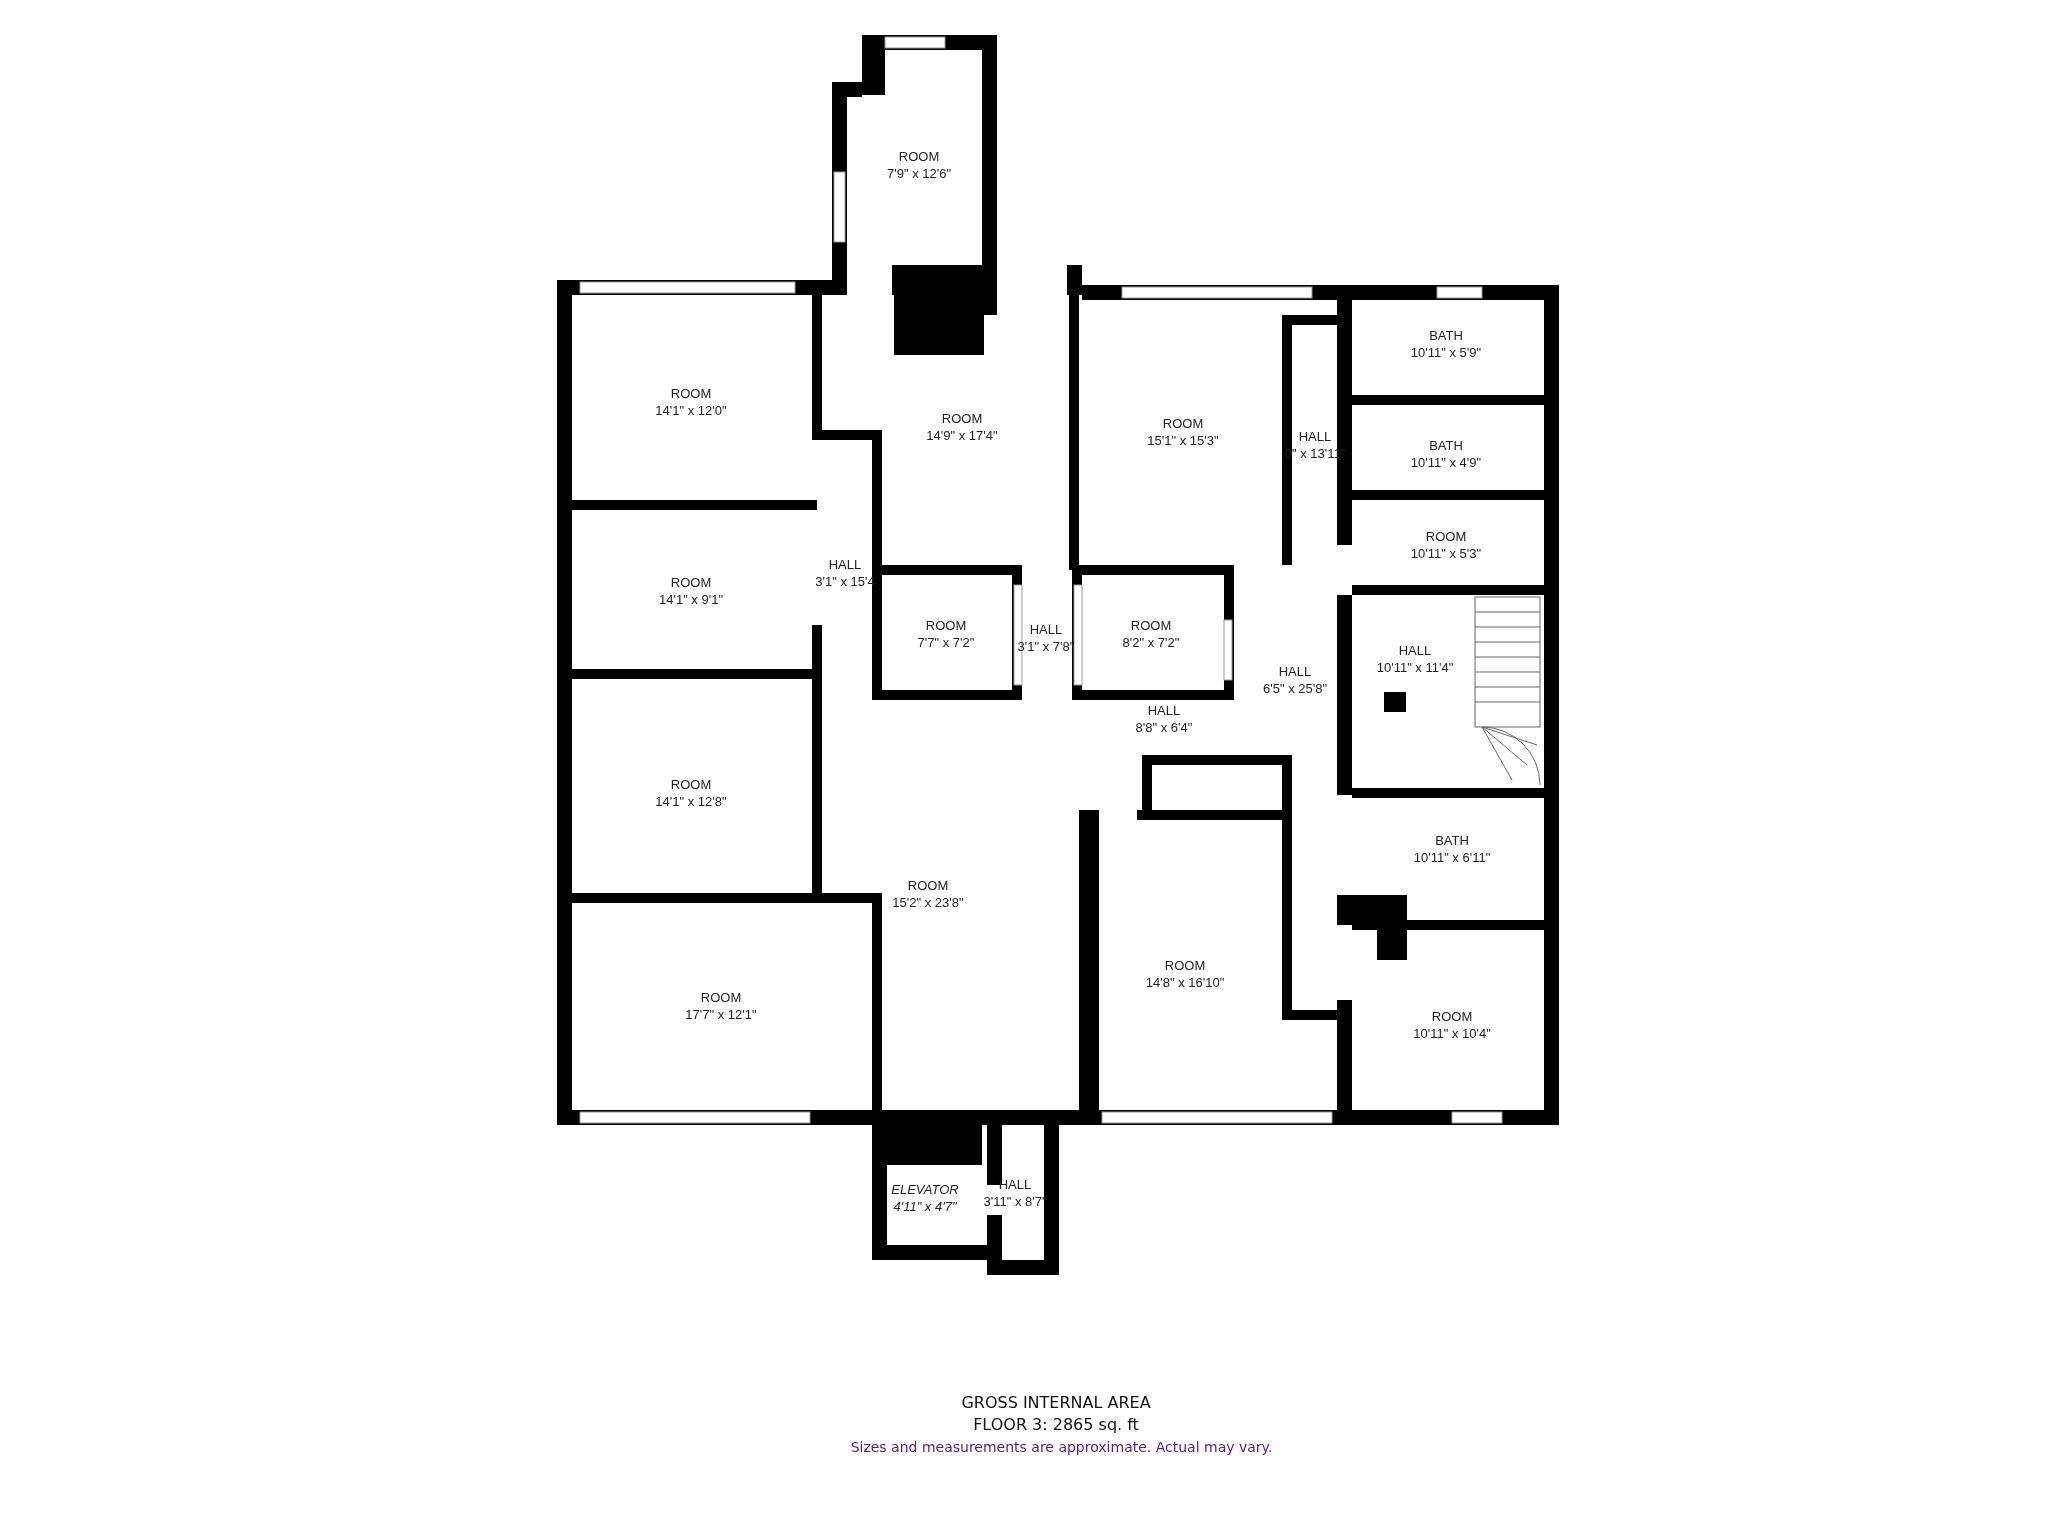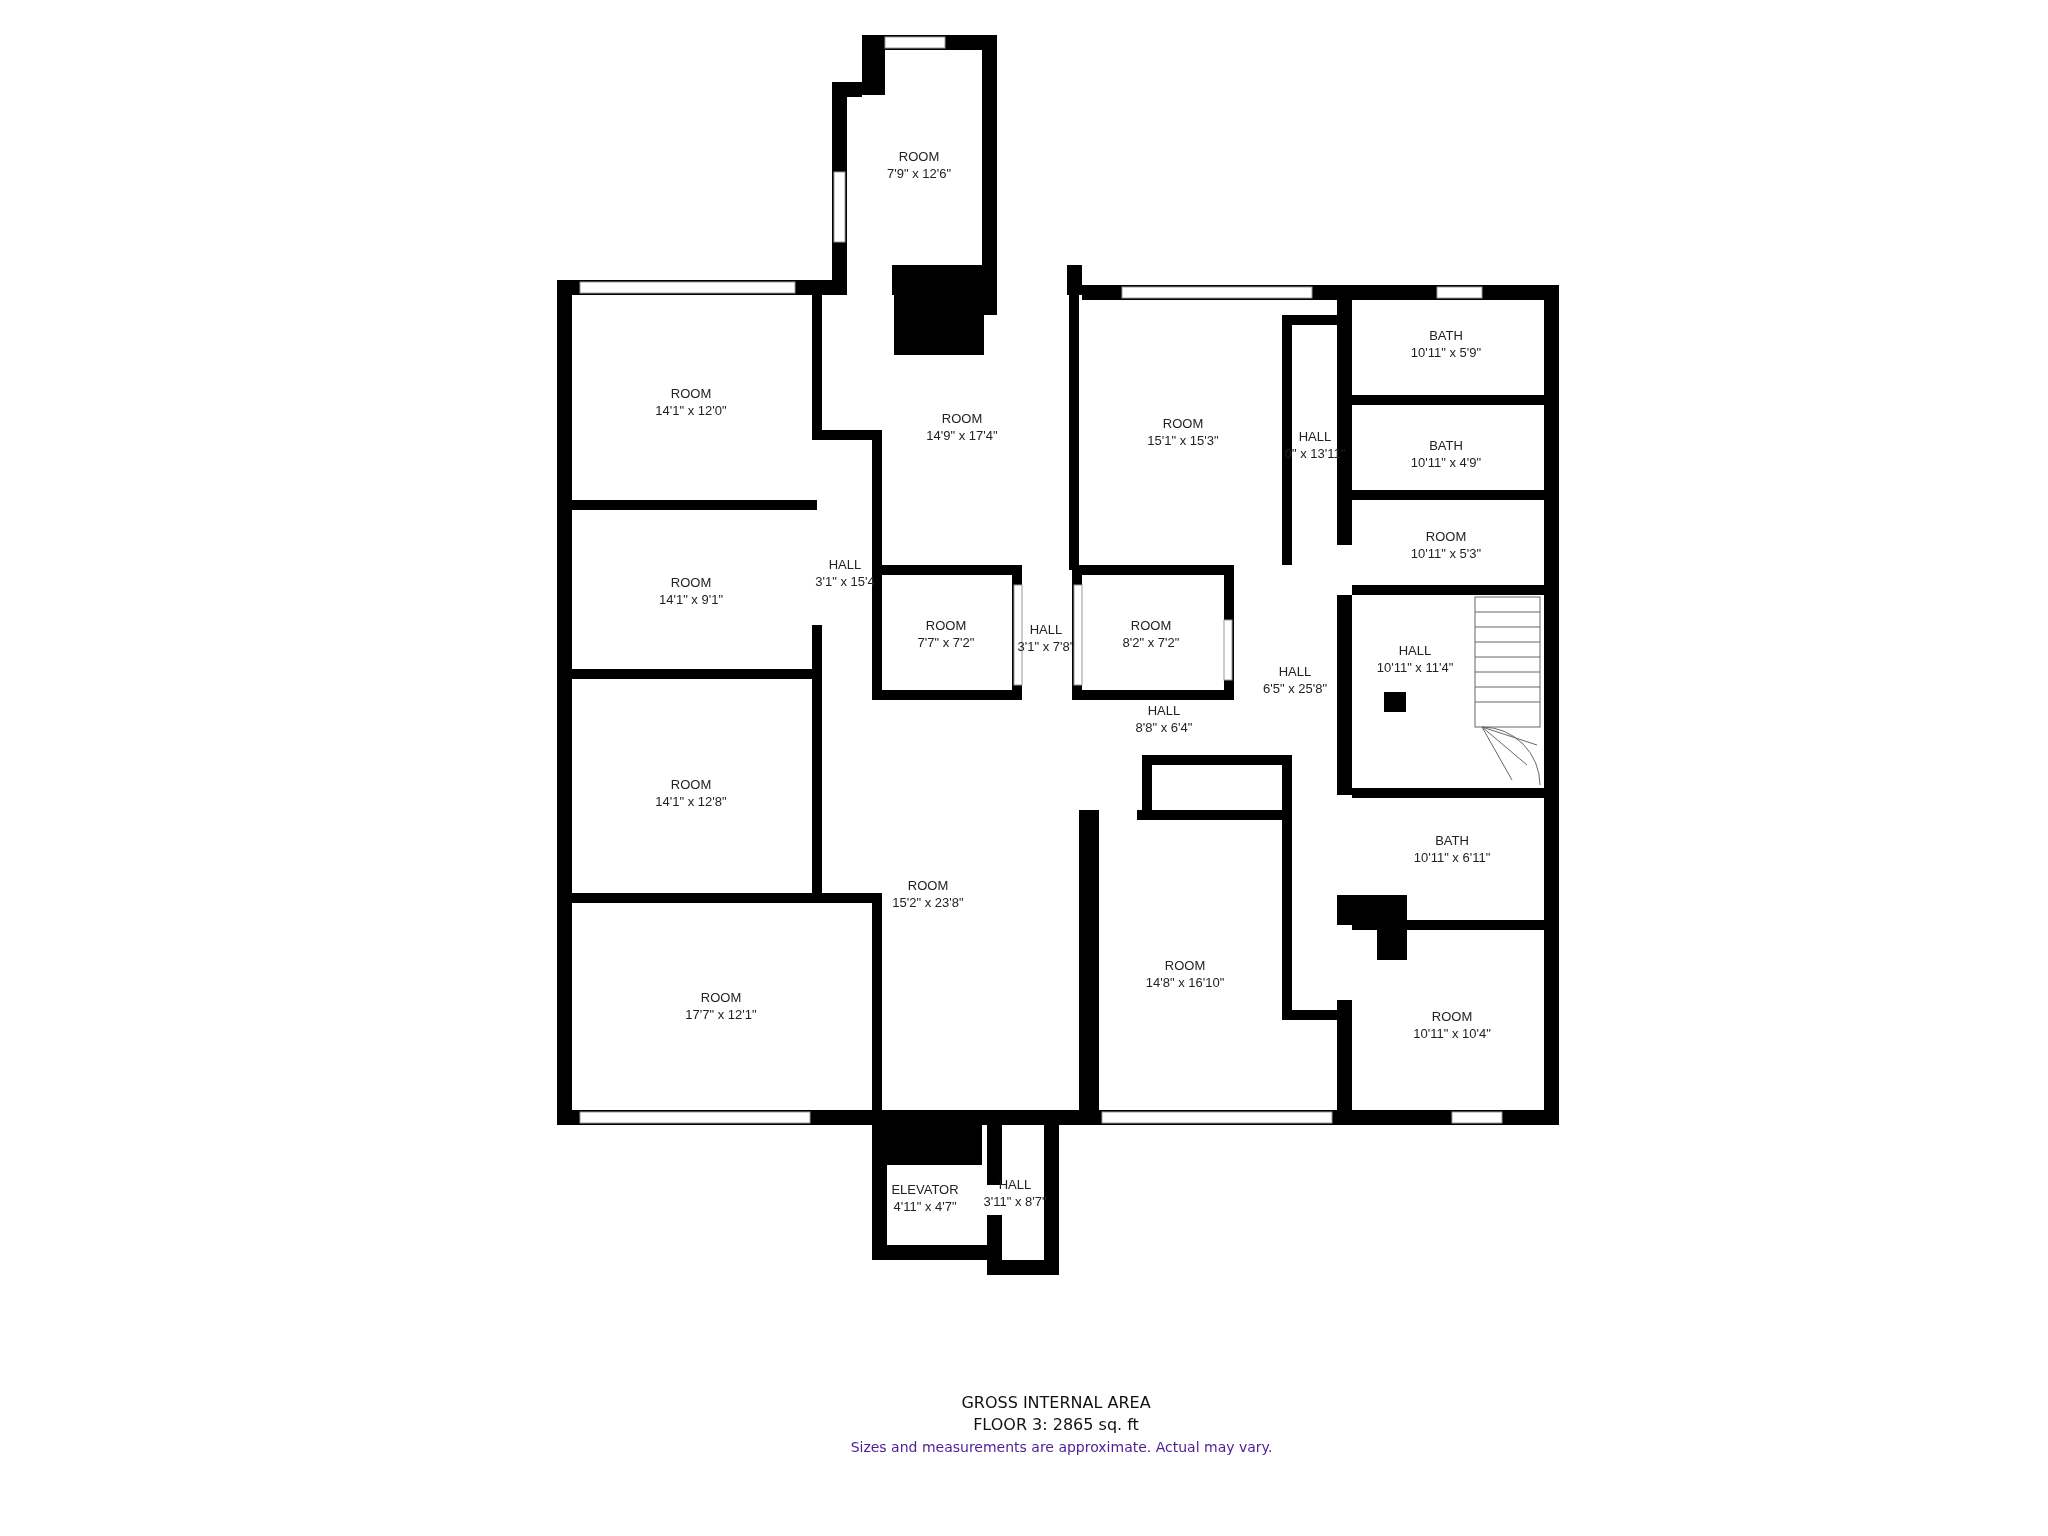--- a/index.html
+++ b/index.html
@@ -196,21 +196,21 @@
         <span class="d">14'8" x 16'10"</span>
       </div>
       <div class="label" style="left: 689px; top: 1006px;">
         <span class="n">ROOM</span>
         <span class="d">17'7" x 12'1"</span>
       </div>
       <div class="label" style="left: 1420px; top: 1025px;">
         <span class="n">ROOM</span>
         <span class="d">10'11" x 10'4"</span>
       </div>
-      <div class="label" style="left: 893px; top: 1198px;">
+      <div class="label" style="left: 893px; top: 1198px; font-style: italic;">
         <span class="n">ELEVATOR</span>
         <span class="d">4'11" x 4'7"</span>
       </div>
       <div class="label" style="left: 983px; top: 1193px;">
         <span class="n">HALL</span>
         <span class="d">3'11" x 8'7"</span>
       </div>
     </div>
 
   <div class="footer">

